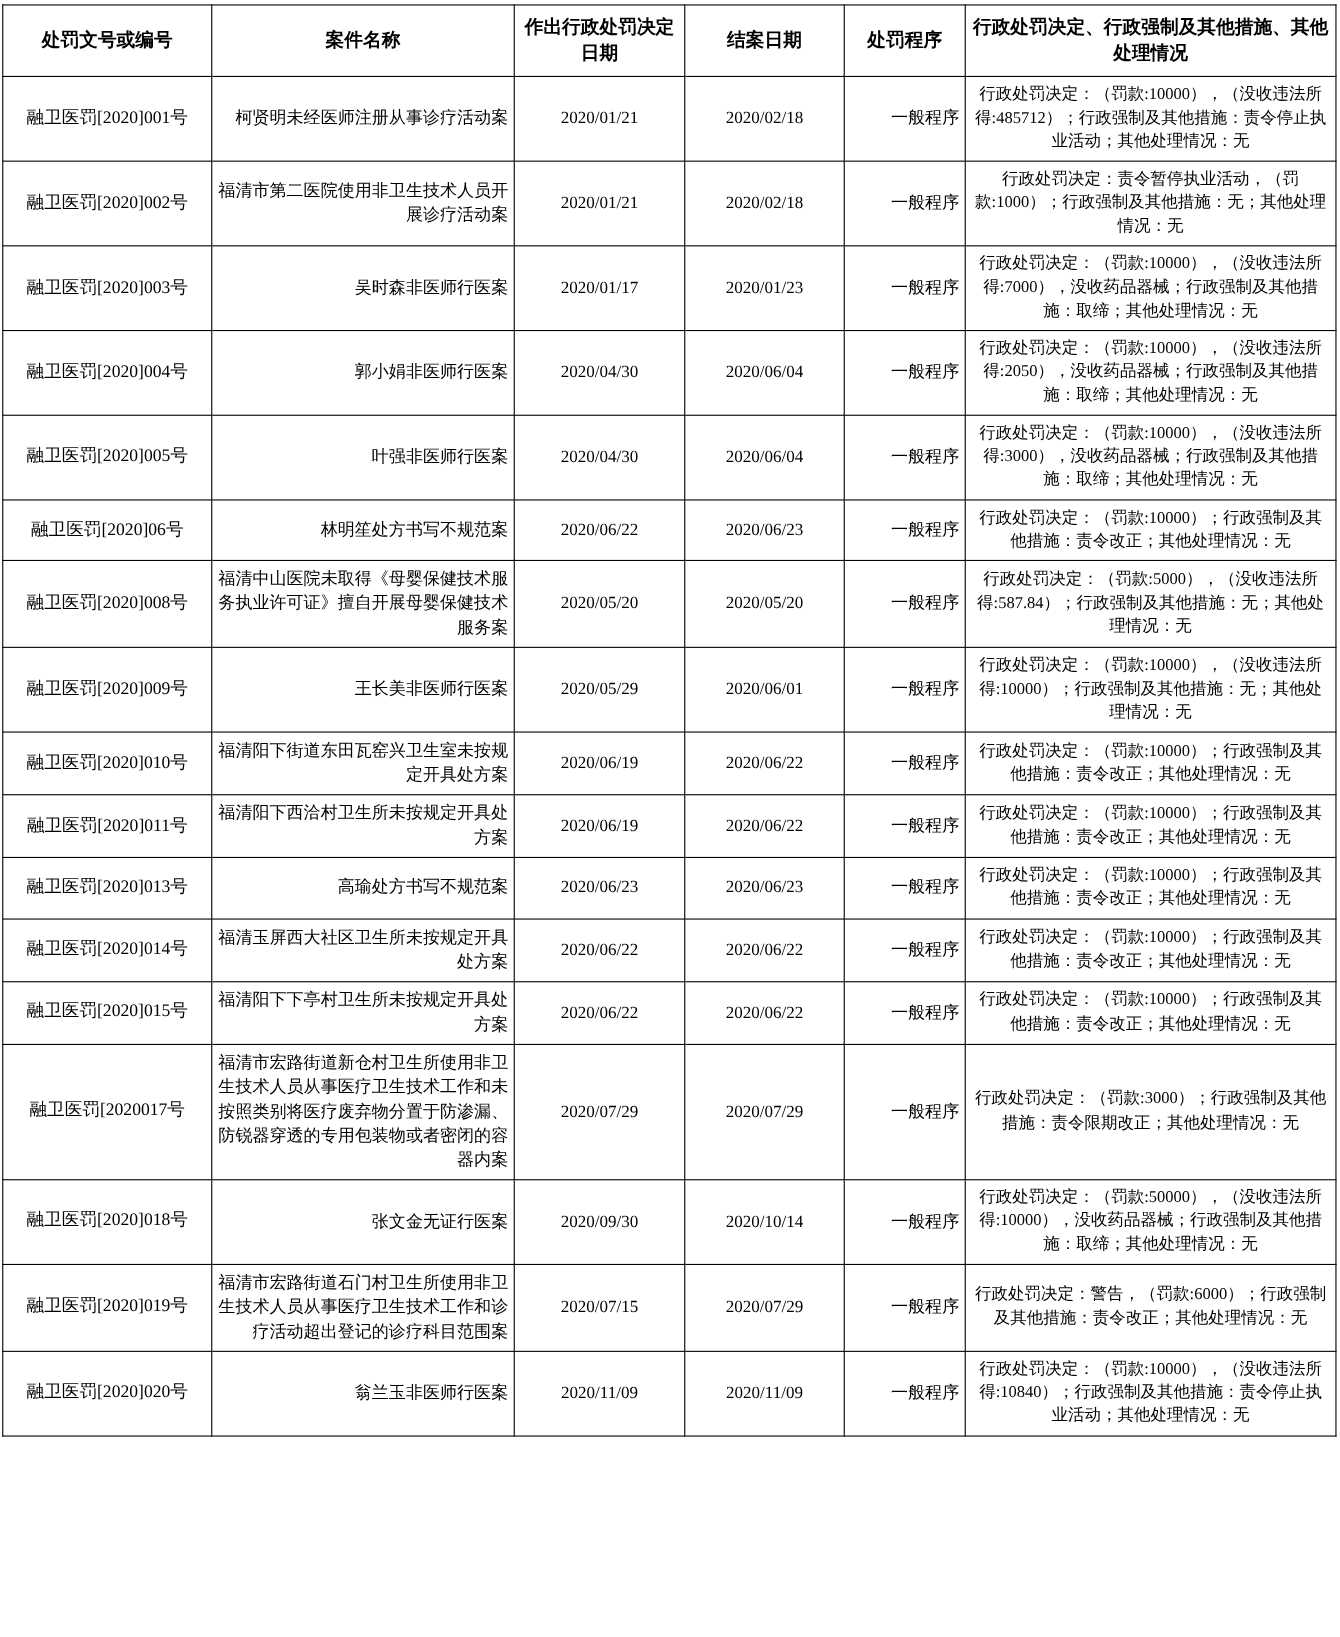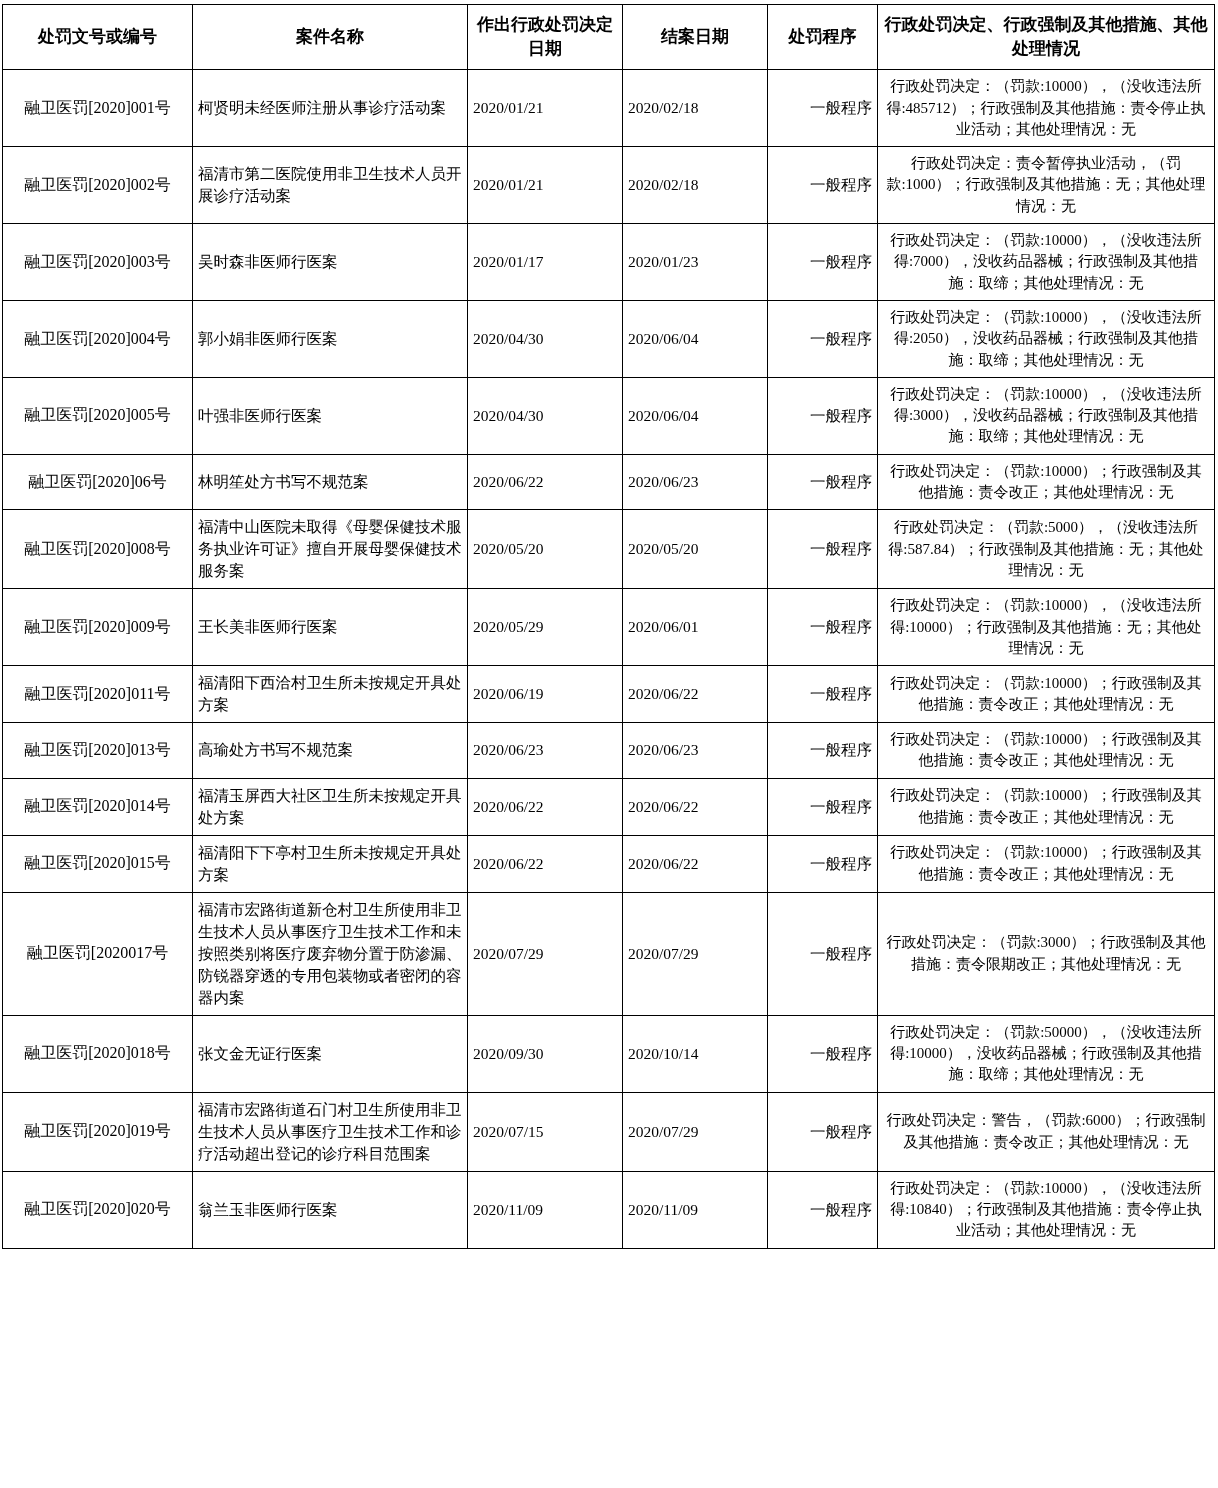--- a/index.html
+++ b/index.html
@@ -42,24 +42,25 @@
     font-size: 17px;
     text-align: center;
     padding: 8px 4px;
   }
   td.doc-no {
     text-align: center;
     font-size: 16px;
     white-space: nowrap;
   }
   td.case-name {
-    text-align: left;
+    text-align: right;
     font-size: 15.5px;
   }
   td.date {
+    text-align: center;
     font-size: 15.5px;
     white-space: nowrap;
   }
   td.procedure {
     text-align: right;
     font-size: 15.5px;
     white-space: nowrap;
   }
   td.decision {
     text-align: center;
@@ -148,20 +149,28 @@
         </tr>
         <tr>
           <td class="doc-no">融卫医罚[2020]009号</td>
           <td class="case-name">王长美非医师行医案</td>
           <td class="date">2020/05/29</td>
           <td class="date">2020/06/01</td>
           <td class="procedure">一般程序</td>
           <td class="decision">行政处罚决定：（罚款:10000），（没收违法所得:10000）；行政强制及其他措施：无；其他处理情况：无</td>
         </tr>
         <tr>
+          <td class="doc-no">融卫医罚[2020]010号</td>
+          <td class="case-name">福清阳下街道东田瓦窑兴卫生室未按规定开具处方案</td>
+          <td class="date">2020/06/19</td>
+          <td class="date">2020/06/22</td>
+          <td class="procedure">一般程序</td>
+          <td class="decision">行政处罚决定：（罚款:10000）；行政强制及其他措施：责令改正；其他处理情况：无</td>
+        </tr>
+        <tr>
           <td class="doc-no">融卫医罚[2020]011号</td>
           <td class="case-name">福清阳下西洽村卫生所未按规定开具处方案</td>
           <td class="date">2020/06/19</td>
           <td class="date">2020/06/22</td>
           <td class="procedure">一般程序</td>
           <td class="decision">行政处罚决定：（罚款:10000）；行政强制及其他措施：责令改正；其他处理情况：无</td>
         </tr>
         <tr>
           <td class="doc-no">融卫医罚[2020]013号</td>
           <td class="case-name">高瑜处方书写不规范案</td>

